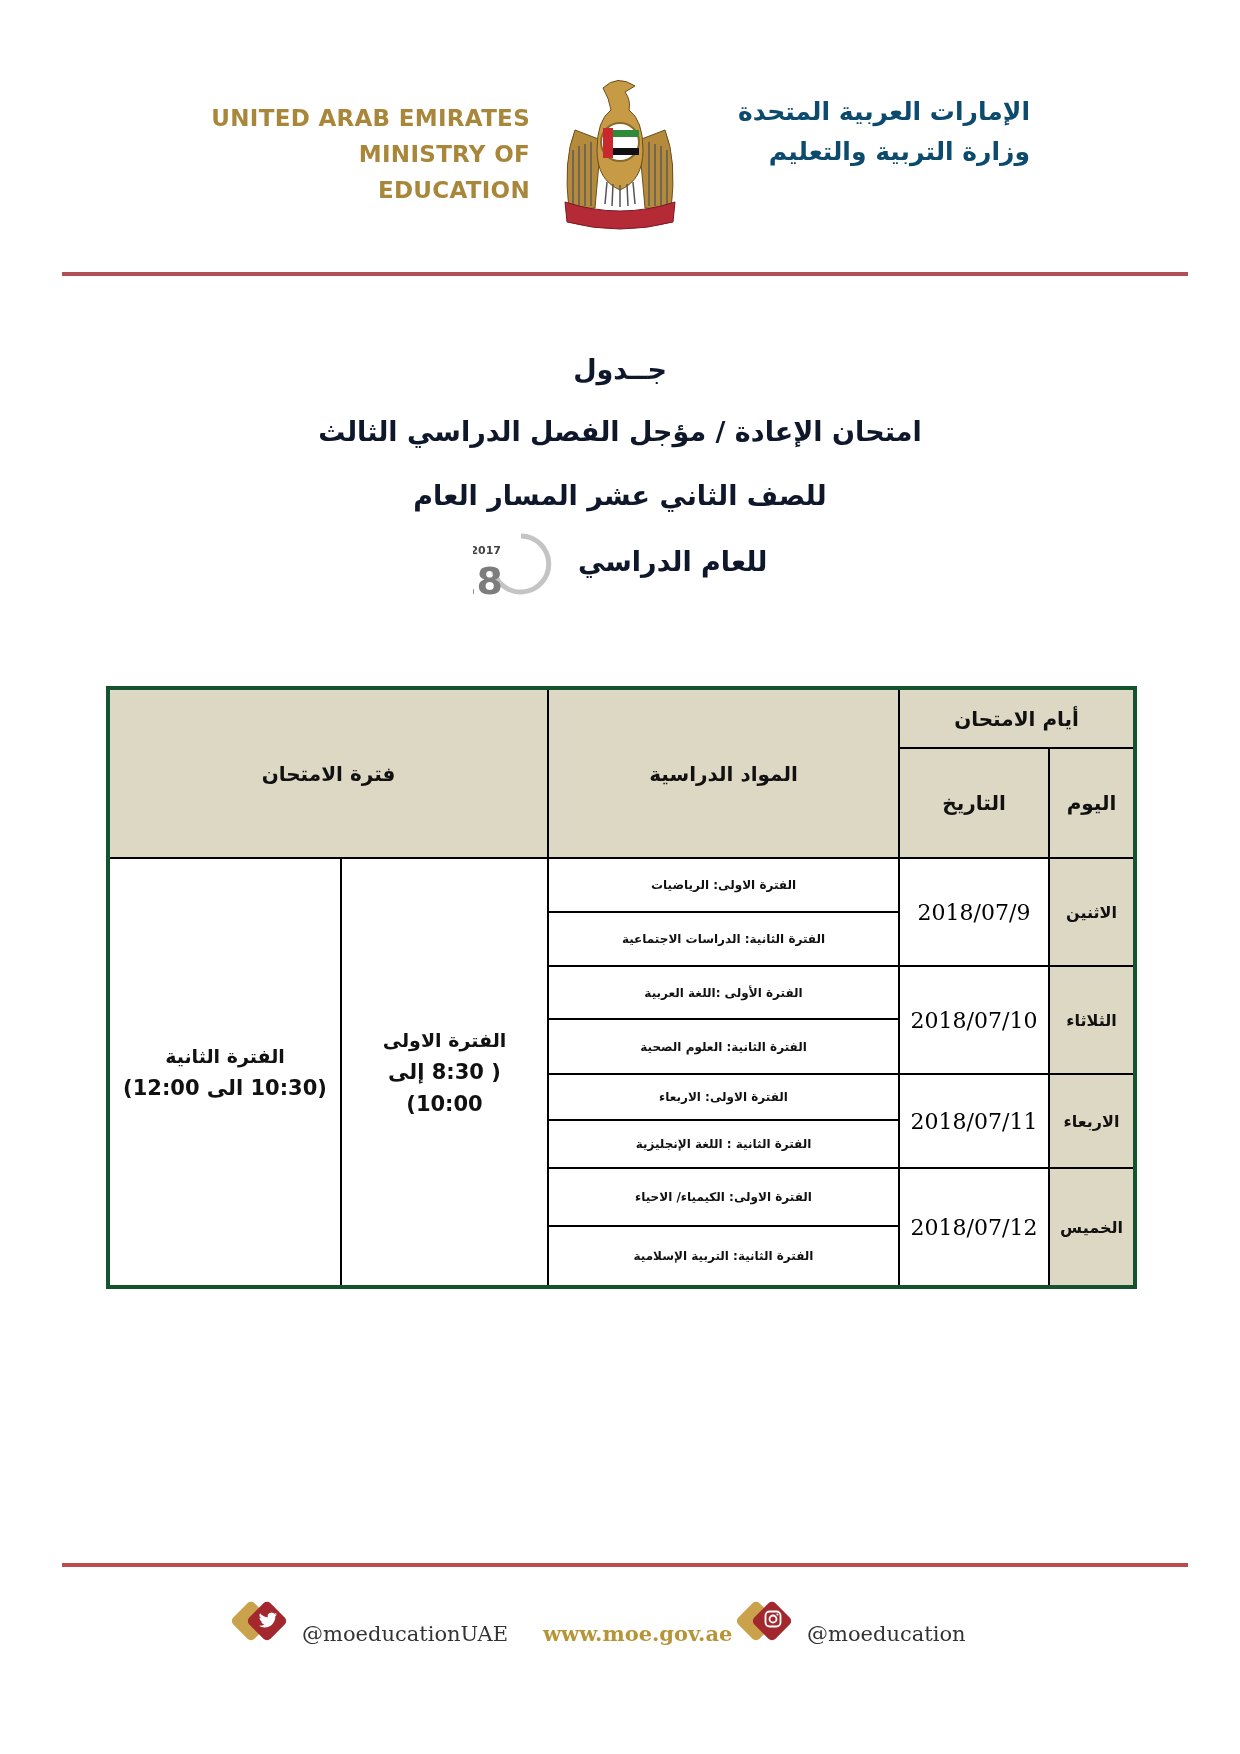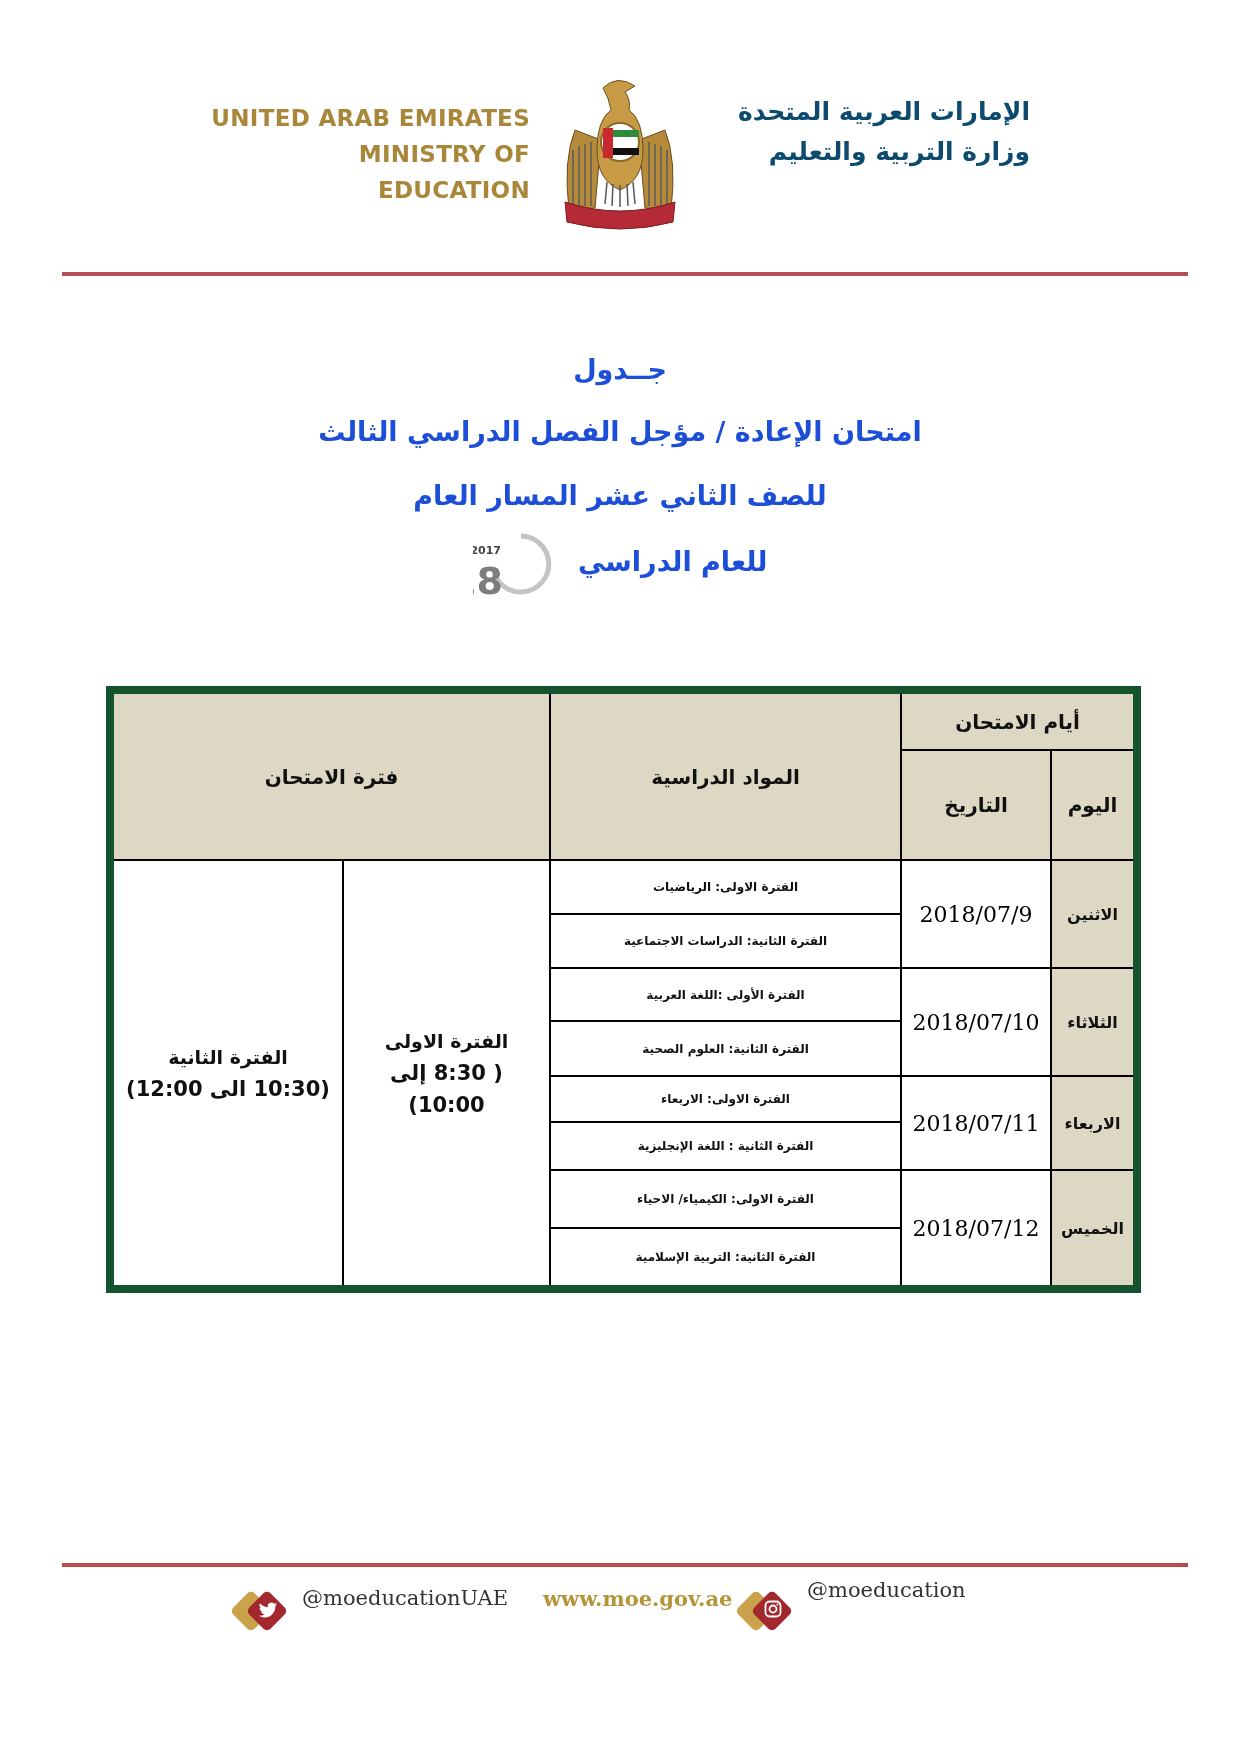--- a/index.html
+++ b/index.html
@@ -8,41 +8,41 @@
   
   .brand-en { position: absolute; left: 200px; top: 100px; width: 330px; text-align: right; color: #a8863a; font-family: "DejaVu Sans", sans-serif; font-weight: bold; font-size: 23px; line-height: 36px; letter-spacing: 0.3px; }
   .brand-ar { position: absolute; left: 690px; top: 92px; width: 340px; text-align: right; color: #0c4a6e; font-family: "DejaVu Sans", sans-serif; font-weight: bold; font-size: 25px; line-height: 40px; direction: rtl; }
   .emblem { position: absolute; left: 555px; top: 70px; width: 130px; height: 160px; }
 
   .sep { position: absolute; left: 62px; width: 1126px; height: 4px; background: #b14f55; }
   .sep.top { top: 272px; }
   .sep.bottom { top: 1563px; background: #bd4b4e; }
 
   
-  .titles { position: absolute; left: 0; width: 1240px; top: 340px; text-align: center; direction: rtl; font-family: "DejaVu Sans", sans-serif; font-weight: bold; color: #1d4ed8; }
+  .titles { position: absolute; left: 0; width: 1240px; top: 340px; text-align: center; direction: rtl; font-family: "DejaVu Sans", sans-serif; font-weight: bold; color: #0f172a; }
   .titles .t1 { font-size: 27px; height: 60px; line-height: 60px; }
   .titles .t2 { font-size: 27px; height: 64px; line-height: 64px; }
   .titles .t3 { font-size: 27px; height: 64px; line-height: 64px; }
   .titles .t4 { font-size: 27px; height: 64px; line-height: 64px; position: relative; }
   .year-logo { display: inline-block; position: relative; width: 90px; height: 70px; vertical-align: middle; margin-right: 6px; }
 
   
   .sched { position: absolute; left: 106px; top: 686px; width: 1027px; height: 599px; border-collapse: collapse; direction: rtl; table-layout: fixed; }
   .sched td, .sched th { border: 2.5px solid #000; text-align: center; vertical-align: middle; padding: 0 6px; font-family: "DejaVu Sans", sans-serif; font-weight: bold; color: #111; }
-  .sched { border: 8px solid #14532d; }
+  .sched { border: 4px solid #14532d; }
   .sched th { background: #ddd8c3; font-size: 20px; }
   .sched td.day { background: #ddd8c3; font-size: 16px; }
   .sched td.date { font-family: "DejaVu Serif", serif; font-weight: normal; font-size: 22px; color: #000; direction: ltr; }
   .sched td.subj { font-size: 12px; white-space: nowrap; text-align: center; }
   .sched td.period { font-size: 19px; line-height: 32px; }
   .sched td.period .time { font-size: 21px; }
 
   
   .footer { position: absolute; top: 1586px; left: 220px; height: 60px; width: 800px; }
-  .soc { position: absolute; top: 0; display: flex; align-items: flex-start; height: 60px; }
+  .soc { position: absolute; top: 0; display: flex; align-items: flex-end; height: 60px; }
   .soc .handle { font-family: "DejaVu Serif", serif; font-size: 21px; color: #333; margin-left: 10px; }
   .soc .url { font-family: "DejaVu Serif", serif; font-weight: bold; font-size: 21px; color: #b59538; }
   .diamonds { position: relative; width: 62px; height: 50px; }
   .dia { position: absolute; width: 30px; height: 30px; transform: rotate(45deg); border-radius: 5px; }
   .dia.gold { background: #c9a24b; left: 6px; top: 10px; }
   .dia.red { background: #a3282e; left: 22px; top: 10px; }
   .dia-icon { position: absolute; left: 26px; top: 13px; width: 24px; height: 24px; color: #fff; text-align: center; line-height: 24px; font-size: 16px; font-family: "DejaVu Sans", sans-serif; font-weight: bold; }
 </style>
 </head>
 <body>

